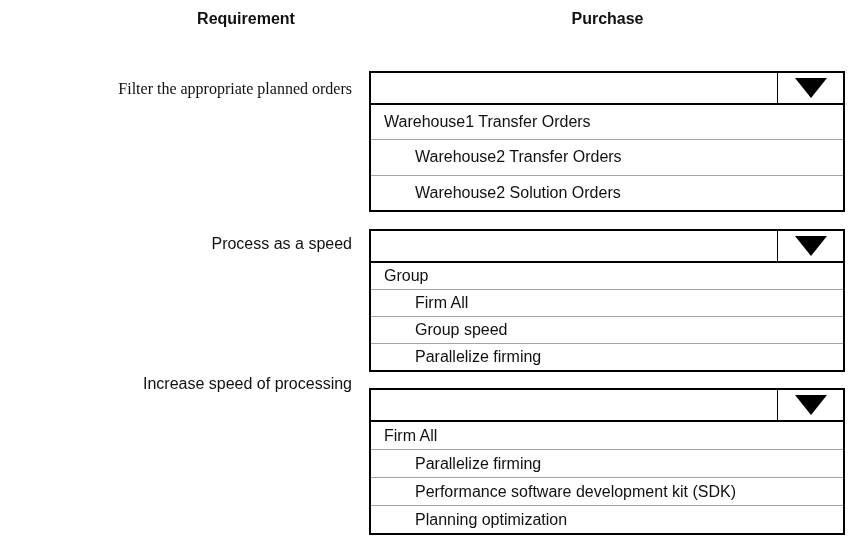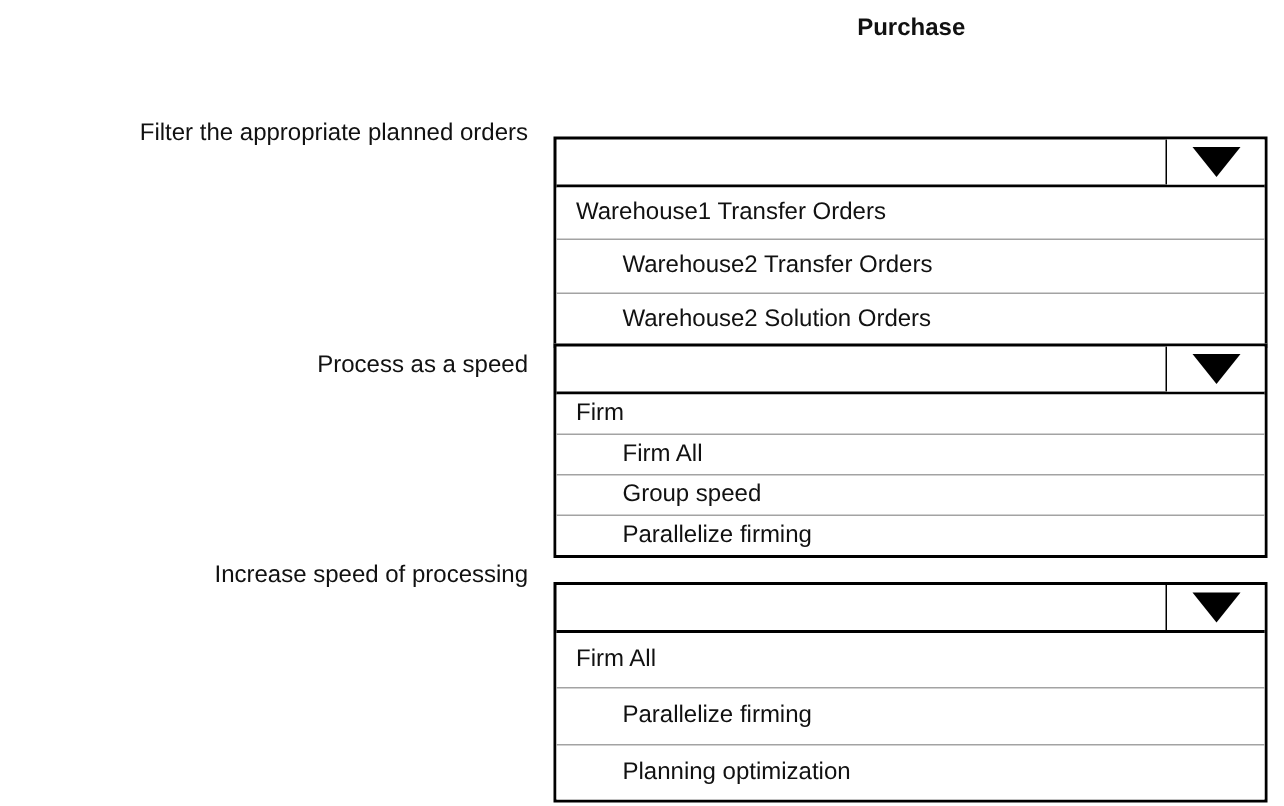--- a/index.html
+++ b/index.html
@@ -26,35 +26,35 @@
   .req-label {
     position: absolute;
     left: 0;
     width: 352px;
     text-align: right;
     font-size: 16px;
     line-height: 20px;
     color: #111111;
     white-space: nowrap;
   }
-  #req-1 { top: 79px; }
+  #req-1 { top: 79px; font-family: Liberation Serif, serif; }
   #req-2 { top: 234px; }
   #req-3 { top: 374px; }
 
   .dd-box {
     position: absolute;
     left: 369px;
     width: 476px;
     border: 2px solid #000000;
     background: #ffffff;
     display: flex;
     flex-direction: column;
     box-sizing: border-box;
   }
-  #box-1 { top: 71px;  height: 141px; margin-top: 20px; }
+  #box-1 { top: 71px;  height: 141px; }
   #box-2 { top: 229px; height: 143px; }
   #box-3 { top: 388px; height: 147px; }
 
   .combo-row {
     display: flex;
     height: 30px;
     flex: 0 0 30px;
     border-bottom: 2px solid #000000;
   }
   .combo-value {
@@ -99,20 +99,21 @@
   .option-row + .option-row {
     border-top: 1px solid #a3a3a3;
     padding-left: 44px;
   }
 </style>
 </head>
 <body>
 
 <div id="screen">
 
+  <div id="hdr-requirement" class="col-header">Requirement</div>
   <div id="hdr-solution" class="col-header">Purchase</div>
 
   <div id="req-1" class="req-label">Filter the appropriate planned orders</div>
   <div id="box-1" class="dd-box">
     <div class="combo-row">
       <div class="combo-value"></div>
       <div class="combo-arrow-btn">
         <div class="caret-down"></div>
       </div>
     </div>
@@ -125,35 +126,36 @@
 
   <div id="req-2" class="req-label">Process as a speed</div>
   <div id="box-2" class="dd-box">
     <div class="combo-row">
       <div class="combo-value"></div>
       <div class="combo-arrow-btn">
         <div class="caret-down"></div>
       </div>
     </div>
     <div class="option-list">
-      <div class="option-row">Firm</div>
+      <div class="option-row">Group</div>
       <div class="option-row">Firm All</div>
       <div class="option-row">Group speed</div>
       <div class="option-row">Parallelize firming</div>
     </div>
   </div>
 
   <div id="req-3" class="req-label">Increase speed of processing</div>
   <div id="box-3" class="dd-box">
     <div class="combo-row">
       <div class="combo-value"></div>
       <div class="combo-arrow-btn">
         <div class="caret-down"></div>
       </div>
     </div>
     <div class="option-list">
       <div class="option-row">Firm All</div>
       <div class="option-row">Parallelize firming</div>
+      <div class="option-row">Performance software development kit (SDK)</div>
       <div class="option-row">Planning optimization</div>
     </div>
   </div>
 
 </div>
 
 </body></html>

